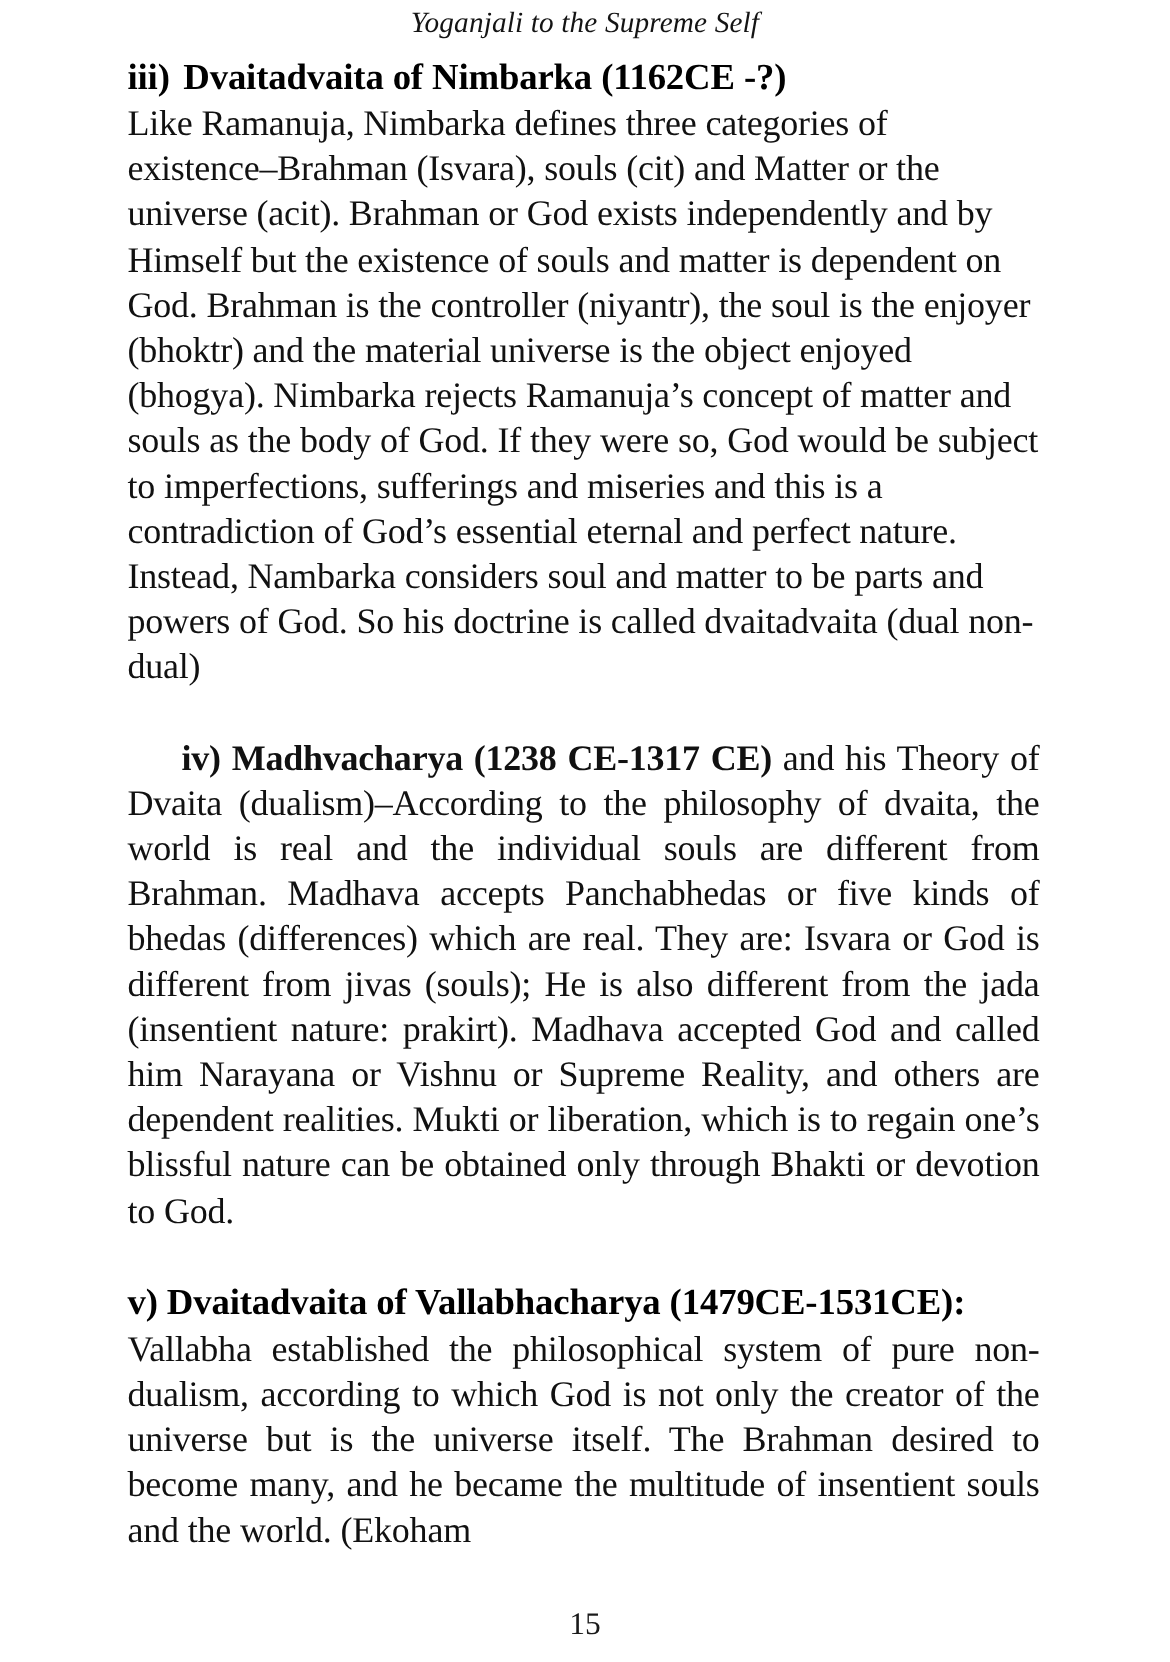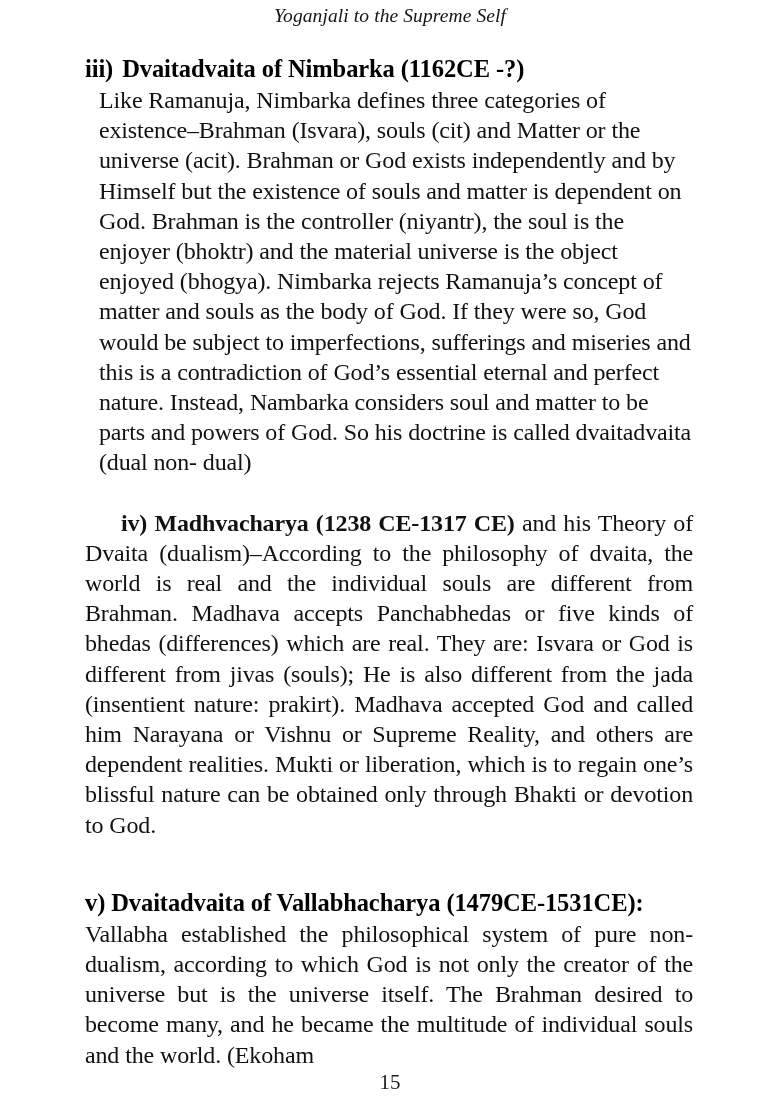--- a/index.html
+++ b/index.html
@@ -35,41 +35,40 @@
   .content {
     position: absolute;
     top: 36px;
     left: 85px;
     width: 608px;
   }
   .sec-heading {
     font-weight: bold;
     font-size: 24.5px;
     line-height: 31px;
-    margin: 17px 0 1px 0;
+    margin: 0 0 1px 0;
     letter-spacing: -0.1px;
     color: #000000;
   }
   .sec-heading .num-gap {
     display: inline-block;
     width: 9px;
   }
   p.body-text {
     margin: 0;
     font-size: 24px;
     line-height: 30.2px;
     text-align: justify;
     text-justify: inter-word;
     letter-spacing: -0.15px;
     word-spacing: 0.1px;
     color: #111111;
   }
   p.body-text.ragged {
     text-align: left;
-    margin-left: 14px;
   }
   .block-gap {
     height: 30px;
   }
   .inline-bold {
     font-weight: bold;
     margin-left: 36px;
   }
   .page-number {
     position: absolute;
@@ -99,19 +98,19 @@
     <p class="body-text ragged">Like Ramanuja, Nimbarka defines three categories of existence–Brahman (Isvara), souls (cit) and Matter or the universe (acit). Brahman or God exists independently and by Himself but the existence of souls and matter is dependent on God. Brahman is the controller (niyantr), the soul is the enjoyer (bhoktr) and the material universe is the object enjoyed (bhogya). Nimbarka rejects Ramanuja’s concept of matter and souls as the body of God. If they were so, God would be subject to imperfections, sufferings and miseries and this is a contradiction of God’s essential eternal and perfect nature. Instead, Nambarka considers soul and matter to be parts and powers of God. So his doctrine is called dvaitadvaita (dual non- dual)</p>
 
     <div class="block-gap"></div>
 
     <p class="body-text para-sec2"><span class="inline-bold">iv) Madhvacharya (1238 CE-1317 CE)</span><span> and his Theory of Dvaita (dualism)–According to the philosophy of dvaita, the world is real and the individual souls are different from Brahman. Madhava accepts Panchabhedas or five kinds of bhedas (differences) which are real. They are: Isvara or God is different from jivas (souls); He is also different from the jada (insentient nature: prakirt). Madhava accepted God and called him Narayana or Vishnu or Supreme Reality, and others are dependent realities. Mukti or liberation, which is to regain one’s blissful nature can be obtained only through Bhakti or devotion to God.</span></p>
 
     <div class="block-gap"></div>
 
     <div class="sec-heading">v) Dvaitadvaita of Vallabhacharya (1479CE-1531CE):</div>
 
-    <p class="body-text para-sec3">Vallabha established the philosophical system of pure non-dualism, according to which God is not only the creator of the universe but is the universe itself. The Brahman desired to become many, and he became the multitude of individual souls and the world. (Ekoham</p>
+    <p class="body-text para-sec3">Vallabha established the philosophical system of pure non-dualism, according to which God is not only the creator of the universe but is the universe itself. The Brahman desired to become many, and he became the multitude of insentient souls and the world. (Ekoham</p>
 
   </div>
 
   <div class="page-number">15</div>
 
 </div>
 
 </body></html>

